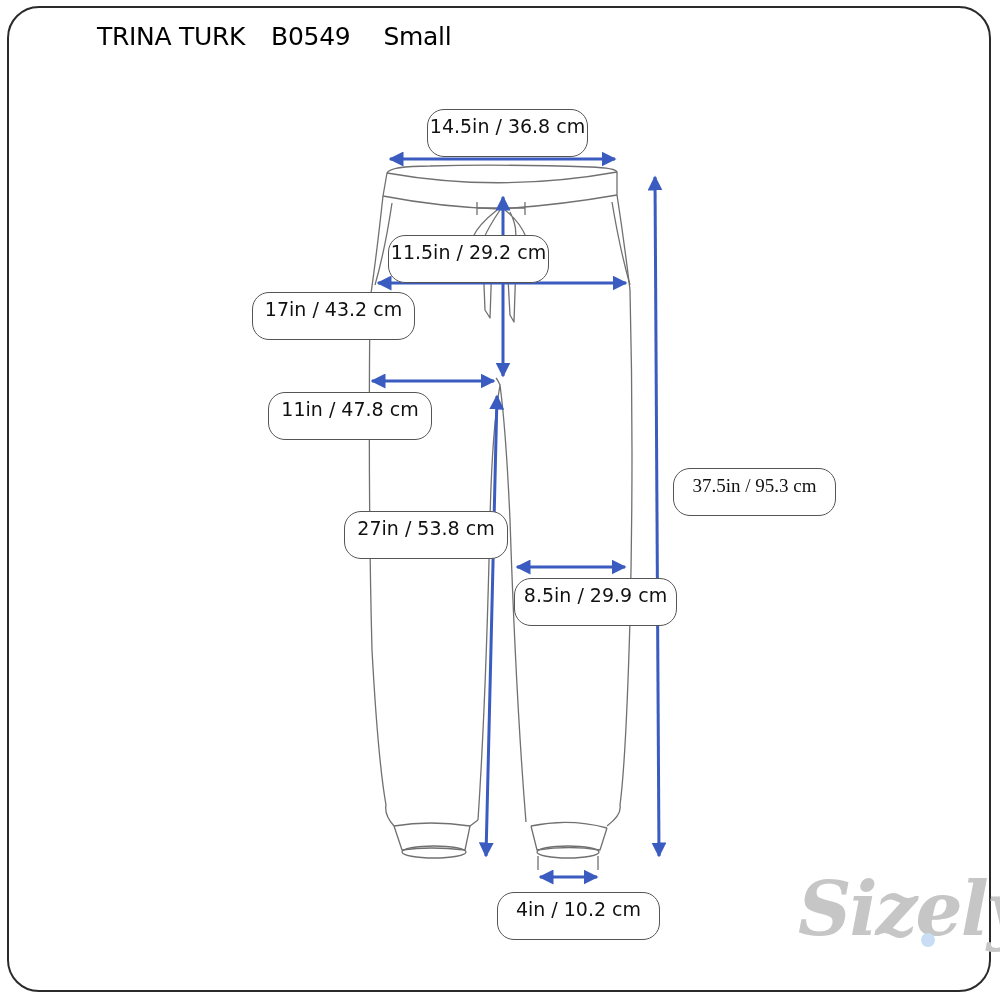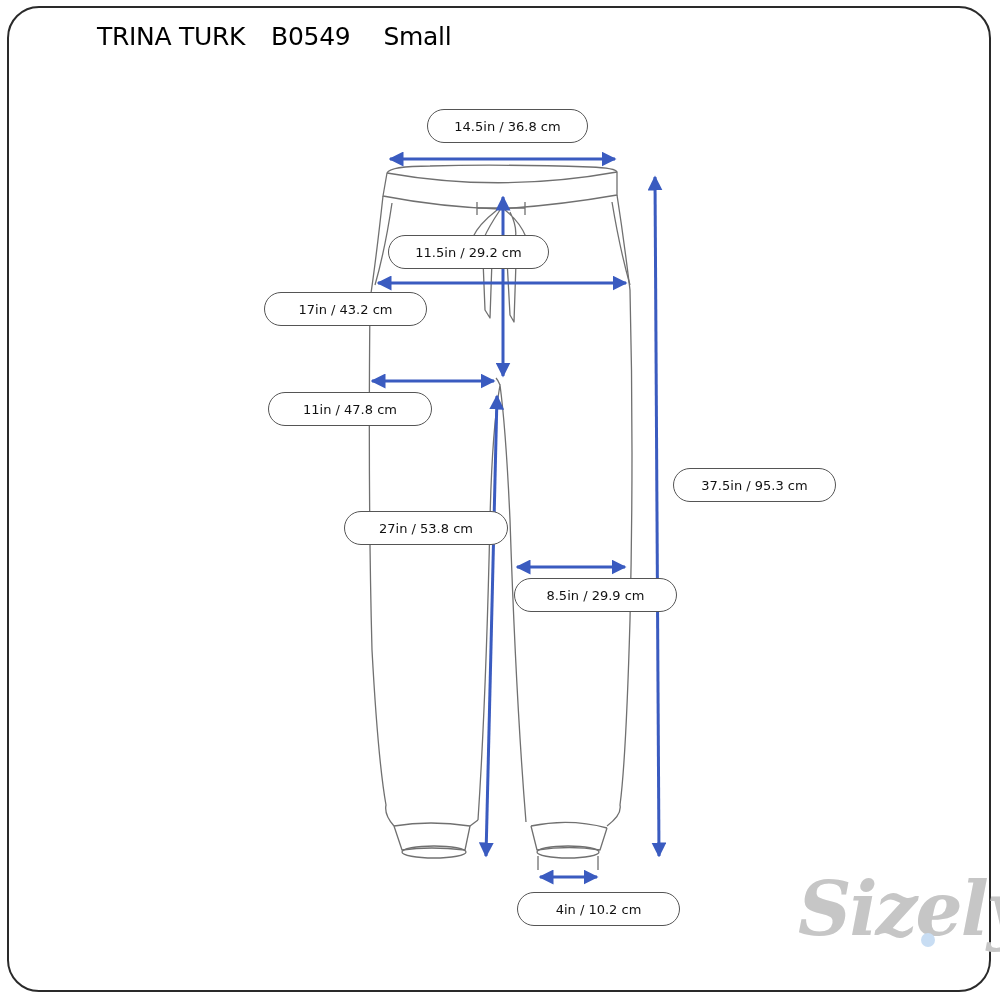--- a/index.html
+++ b/index.html
@@ -3,21 +3,21 @@
 <meta charset="utf-8">
 <style>
   html, body { margin: 0; padding: 0; background: #ffffff; }
   body { width: 1000px; height: 1000px; position: relative; overflow: hidden; font-family: "DejaVu Sans", sans-serif; }
   .frame { position: absolute; left: 7px; top: 6px; width: 984px; height: 986px; border: 2px solid #2a2a2a; border-radius: 32px; box-sizing: border-box; }
   .title { position: absolute; top: 22px; left: 97px; font-size: 25px; color: #000000; white-space: pre; letter-spacing: -0.3px; }
   .title span { display: inline-block; }
   .t-brand { margin-right: 26px; }
   .t-sku { margin-right: 33px; }
   svg.drawing { position: absolute; left: 0; top: 0; }
-  .label { position: absolute; height: 34px; line-height: 33px; border: 1.3px solid #555; border-radius: 17px; background: #fff; font-size: 13px; color: #111; text-align: center; box-sizing: border-box; white-space: nowrap; }
+  .label { position: absolute; height: 48px; line-height: 33px; border: 1.3px solid #555; border-radius: 17px; background: #fff; font-size: 19px; color: #111; text-align: center; box-sizing: border-box; white-space: nowrap; }
   .logo { position: absolute; left: 798px; top: 866px; font-family: "DejaVu Serif", serif; font-style: italic; font-weight: bold; font-size: 74px; color: #c6c6c6; letter-spacing: -2px; }
   .logo-dot { position: absolute; left: 921px; top: 933px; width: 14px; height: 14px; border-radius: 50%; background: #c8ddf3; }
 </style>
 </head>
 <body>
 
 <div class="frame"></div>
 
 <div class="title"><span class="t-brand">TRINA TURK</span><span class="t-sku">B0549</span><span>Small</span></div>
 
@@ -67,21 +67,21 @@
     <line x1="372" y1="381" x2="494" y2="381" marker-start="url(#ah)" marker-end="url(#ah)"></line>
     <line x1="497" y1="396" x2="486" y2="856" marker-start="url(#ah)" marker-end="url(#ah)"></line>
     <line x1="517" y1="567" x2="625" y2="567" marker-start="url(#ah)" marker-end="url(#ah)"></line>
     <line x1="655" y1="177" x2="659" y2="856" marker-start="url(#ah)" marker-end="url(#ah)"></line>
     <line x1="540" y1="877" x2="597" y2="877" marker-start="url(#ah)" marker-end="url(#ah)"></line>
   </g>
 </svg>
 
 <div class="label" style="left:427px; top:109px; width:161px;">14.5in / 36.8 cm</div>
 <div class="label" style="left:375px; top:235px; width:161px;margin-left:13px;">11.5in / 29.2 cm</div>
-<div class="label" style="left:264px; top:292px; width:163px;">17in / 43.2 cm</div>
+<div class="label" style="left:252px; top:292px; width:163px;">17in / 43.2 cm</div>
 <div class="label" style="left:268px; top:392px; width:164px;">11in / 47.8 cm</div>
 <div class="label" style="left:344px; top:511px; width:164px;">27in / 53.8 cm</div>
 <div class="label" style="left:514px; top:578px; width:163px;">8.5in / 29.9 cm</div>
-<div class="label" style="left:673px; top:468px; width:163px;">37.5in / 95.3 cm</div>
-<div class="label" style="left:517px; top:892px; width:163px;text-align:center;">4in / 10.2 cm</div>
+<div class="label" style="left:673px; top:468px; width:163px;font-family:Liberation Serif, serif;">37.5in / 95.3 cm</div>
+<div class="label" style="left:497px; top:892px; width:163px;text-align:center;">4in / 10.2 cm</div>
 
 <div class="logo"><span>Size</span><span>ly</span></div>
 <div class="logo-dot"></div>
 
 </body></html>

